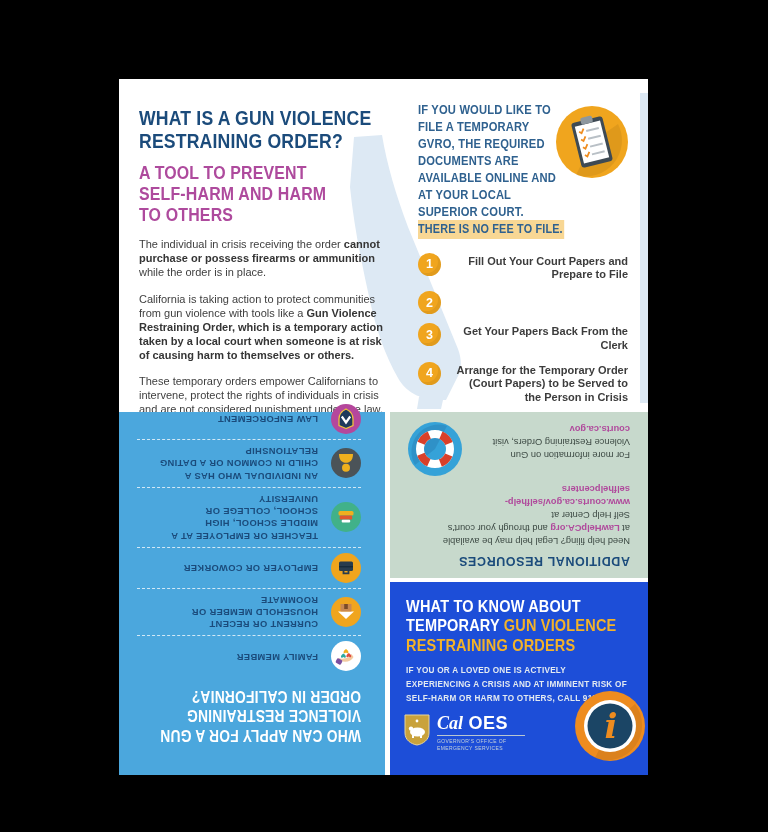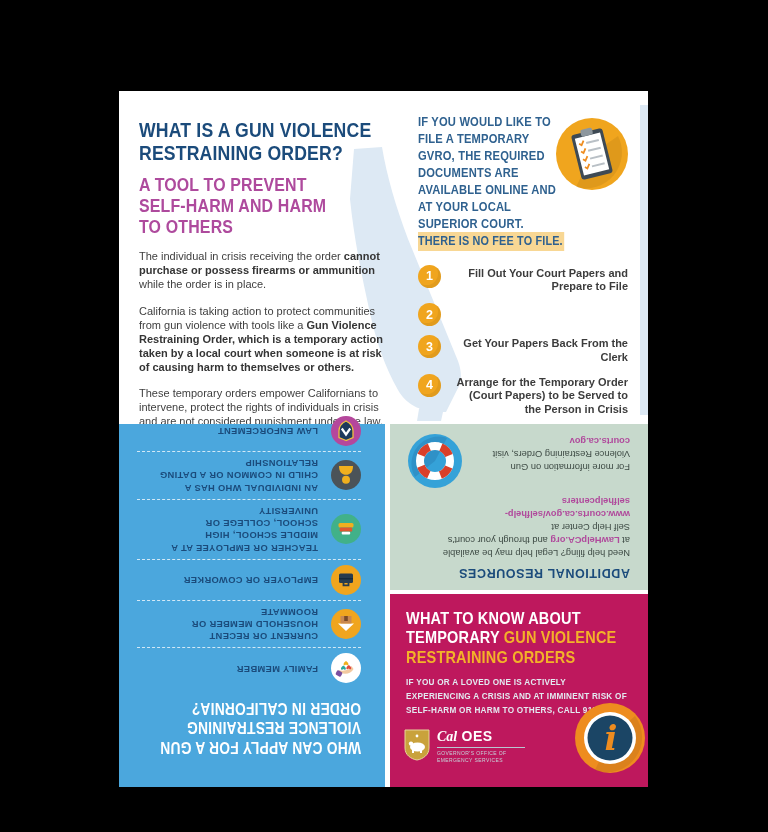--- a/index.html
+++ b/index.html
@@ -1,18 +1,18 @@
 <!DOCTYPE html>
 <html><head>
 <meta charset="utf-8">
 <style>
   html,body{margin:0;padding:0;}
   body{width:768px;height:832px;background:#000;position:relative;overflow:hidden;
        font-family:"Liberation Sans",sans-serif;}
-  .page{position:absolute;left:119px;top:79px;width:491px;height:696px;background:#fff;margin-top:12px;}
+  .page{position:absolute;left:119px;top:79px;width:491px;height:696px;background:#fff;}
 
   
   .front{position:absolute;left:0;top:0;width:529px;height:333px;overflow:hidden;background:#fff;}
   .map-svg{position:absolute;left:0;top:0;}
   .front-left{position:absolute;left:20px;top:28px;width:250px;}
   .h1{font-weight:bold;font-size:20.5px;line-height:1.1;color:#1b4b7b;letter-spacing:.2px;
       width:280px;transform:scaleX(.86);transform-origin:0 0;}
   .h2{font-weight:bold;font-size:18.5px;line-height:1.14;color:#ae4a9d;letter-spacing:.2px;
       width:245px;transform:scaleX(.86);transform-origin:0 0;margin-top:10px;}
   .para{font-size:11px;line-height:1.28;color:#3e3e3e;margin-top:12px;width:244px;}
@@ -44,30 +44,30 @@
 
   .sage{position:absolute;left:271px;top:0;width:258px;height:166px;background:#c7d9cc;
         transform:rotate(180deg);box-sizing:border-box;padding:10px 16px 4px 18px;}
   .res-heading{font-weight:bold;font-size:12.5px;color:#1b4b7b;letter-spacing:.6px;}
   .res-p{font-size:9.3px;line-height:1.4;color:#3d4a44;margin-top:7px;width:190px;}
   .res-row{display:flex;margin-top:6px;align-items:flex-end;}
   .res-row .res-p{margin-top:0;width:148px;}
   .link{color:#b04a9c;font-weight:bold;text-decoration:none;}
   .preserver{flex:none;width:54px;height:54px;margin-left:auto;margin-right:2px;}
 
-  .know{position:absolute;left:271px;top:170px;width:258px;height:193px;background:#be185d;
+  .know{position:absolute;left:271px;top:170px;width:258px;height:193px;background:#1d4ed8;
         box-sizing:border-box;padding:15px 26px 12px 16px;overflow:hidden;}
   .know-h{font-weight:bold;font-size:16.5px;line-height:1.17;letter-spacing:.2px;width:248px;
           transform:scaleX(.88);transform-origin:0 0;}
   .know-h .w{color:#fff;} .know-h .y{color:#f3b229;}
   .know-body{font-weight:bold;font-size:9.3px;line-height:1.5;color:#e3eaf1;letter-spacing:.3px;
              width:258px;transform:scaleX(.88);transform-origin:0 0;margin-top:9px;}
   .logo{position:absolute;left:14px;bottom:24px;display:flex;align-items:flex-start;}
   .logo-text{margin-left:7px;}
-  .logo-name{color:#fff;font-size:14px;line-height:1;}
+  .logo-name{color:#fff;font-size:18px;line-height:1;}
   .logo-name .cal{font-family:"Liberation Serif",serif;font-style:italic;font-weight:bold;}
   .logo-name .oes{font-weight:bold;letter-spacing:.5px;}
   .logo-sub{margin-top:3px;border-top:1px solid #b9c6d1;padding-top:2px;width:88px;
             font-size:5px;letter-spacing:.4px;color:#c7d2da;line-height:1.3;text-transform:uppercase;}
   .info-badge{position:absolute;right:3px;bottom:14px;width:70px;height:70px;}
 </style>
 </head>
 <body>
 
 <div class="page">

